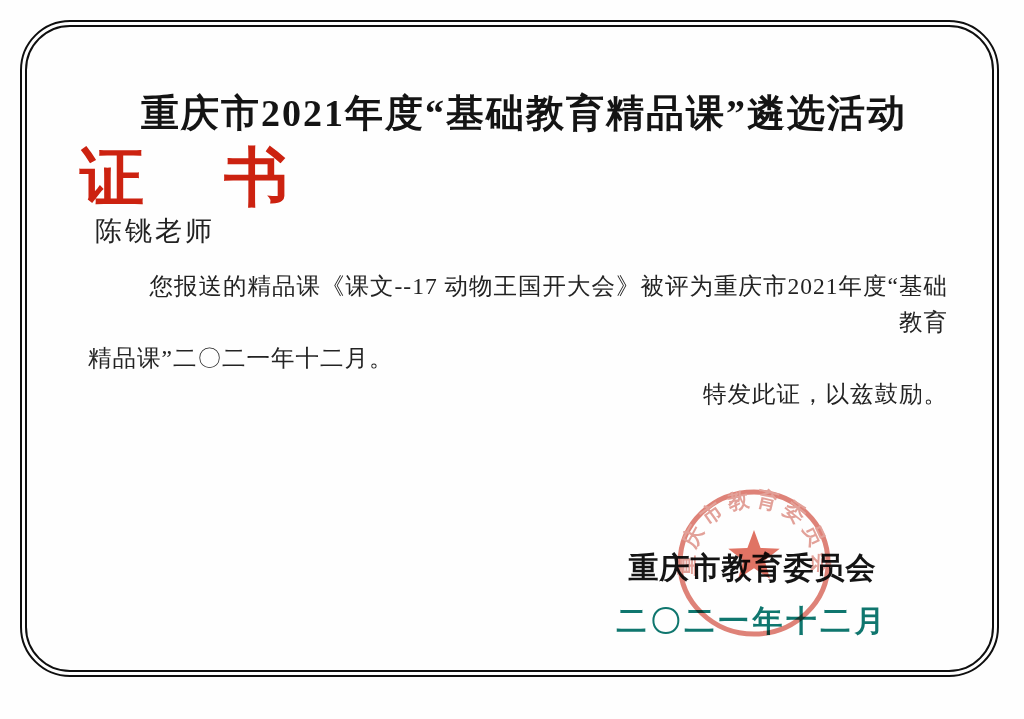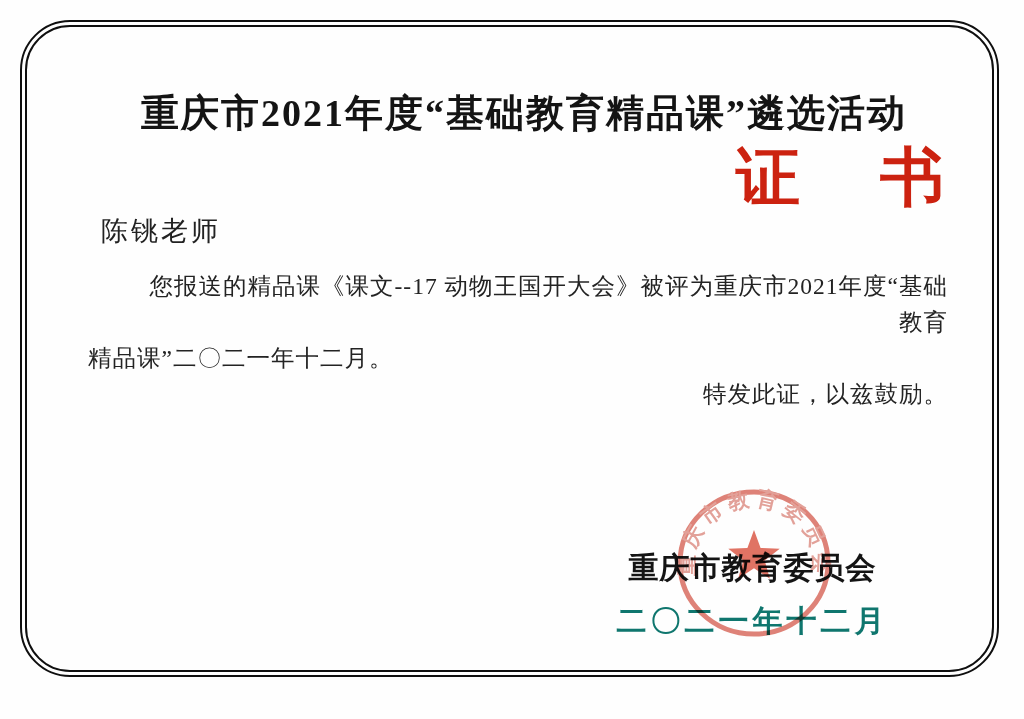--- a/index.html
+++ b/index.html
@@ -45,36 +45,35 @@
     font-size: 38px;
     font-weight: 900;
     letter-spacing: 2px;
     color: #141414;
   }
   .cert-heading {
     position: absolute;
     top: 134px;
     left: 0;
     width: 100%;
-    text-align: right;
+    text-align: left;
     font-size: 64px;
     font-weight: 900;
     color: #cc2210;
     letter-spacing: 1.25em;
     padding-left: 1.25em;
     box-sizing: border-box;
   }
   .recipient {
     position: absolute;
     top: 213px;
     left: 95px;
     font-size: 27px;
     letter-spacing: 3px;
     color: #222222;
-    margin-left: 6px;
   }
   .body-text {
     position: absolute;
     top: 268px;
     left: 88px;
     width: 860px;
     font-size: 23.5px;
     line-height: 36px;
     color: #232323;
     letter-spacing: 1px;

